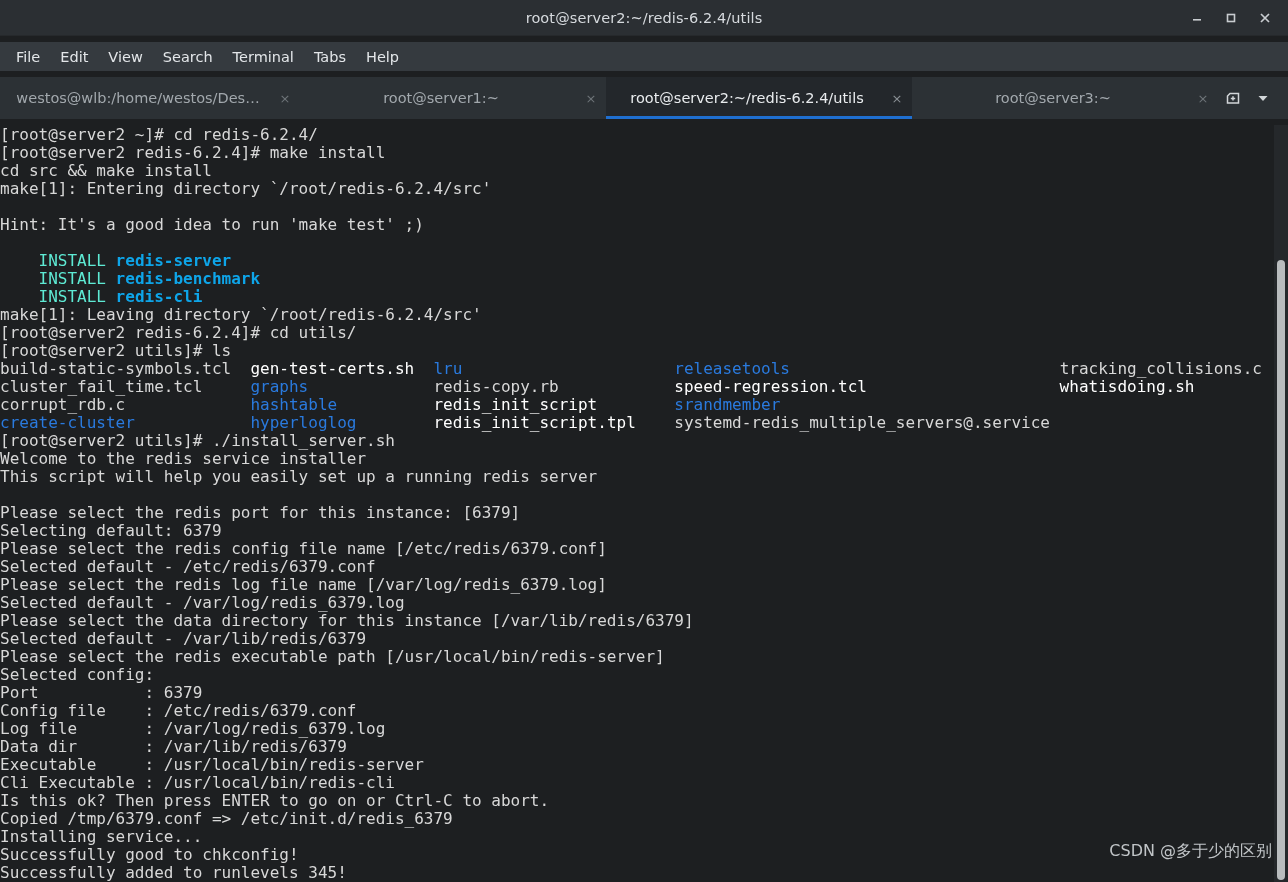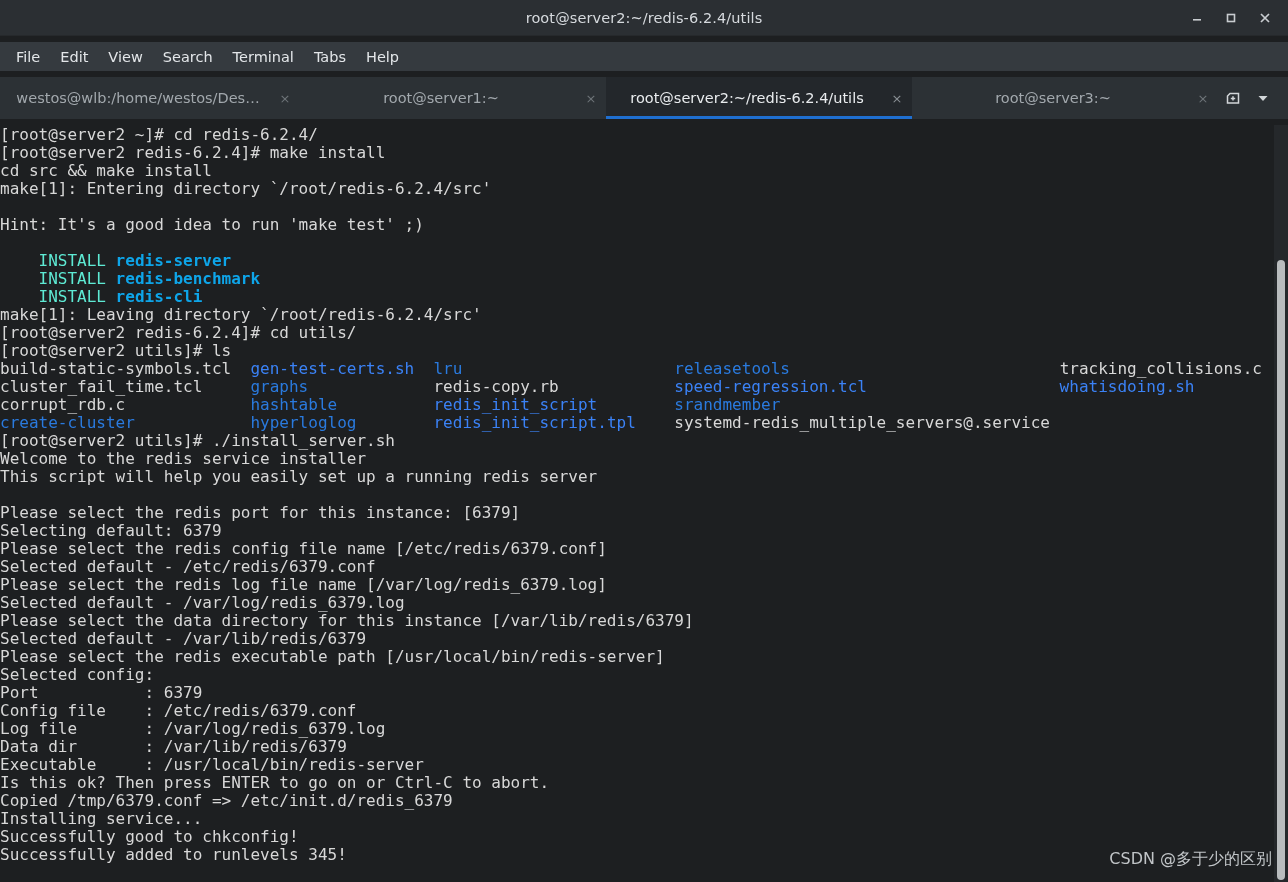--- a/index.html
+++ b/index.html
@@ -140,21 +140,21 @@
   }
   .term-line {
     font-family: "DejaVu Sans Mono", "Liberation Mono", monospace;
     font-size: 16px;
     line-height: 18px;
     height: 18px;
     color: #d8d8d8;
     white-space: pre;
     letter-spacing: 0px;
   }
-  .c-green  { color: #3b82f6; }
+  .c-green  { color: #ffffff; }
   .c-blue   { color: #2a7ade; }
   .c-iblue  { color: #5eead4; }
   .c-bold   { color: #0ea5e9; font-weight: bold; }
 
   
   .scroll-track {
     position: absolute;
     top: 0; right: 0;
     width: 14px; height: 100%;
     background: #25282b;
@@ -163,21 +163,21 @@
     position: absolute;
     left: 3px;
     width: 8px;
     background: #b9bcbe;
     border-radius: 4px;
   }
 
   
   .watermark {
     position: absolute;
-    right: 16px; bottom: 12px;
+    right: 16px; bottom: 20px;
     color: #cfd3d6;
     font-size: 16px;
     font-family: "DejaVu Sans", "Liberation Sans", sans-serif;
     opacity: 0.92;
     white-space: nowrap;
   }
 </style>
 </head>
 <body>
 
@@ -278,20 +278,21 @@
         <div class="term-line"><span>Selected default - /var/log/redis_6379.log</span></div>
         <div class="term-line"><span>Please select the data directory for this instance [/var/lib/redis/6379]</span></div>
         <div class="term-line"><span>Selected default - /var/lib/redis/6379</span></div>
         <div class="term-line"><span>Please select the redis executable path [/usr/local/bin/redis-server]</span></div>
         <div class="term-line"><span>Selected config:</span></div>
         <div class="term-line"><span>Port           : 6379</span></div>
         <div class="term-line"><span>Config file    : /etc/redis/6379.conf</span></div>
         <div class="term-line"><span>Log file       : /var/log/redis_6379.log</span></div>
         <div class="term-line"><span>Data dir       : /var/lib/redis/6379</span></div>
         <div class="term-line"><span>Executable     : /usr/local/bin/redis-server</span></div>
+        <div class="term-line"><span>Cli Executable : /usr/local/bin/redis-cli</span></div>
         <div class="term-line"><span>Is this ok? Then press ENTER to go on or Ctrl-C to abort.</span></div>
         <div class="term-line"><span>Copied /tmp/6379.conf =&gt; /etc/init.d/redis_6379</span></div>
         <div class="term-line"><span>Installing service...</span></div>
         <div class="term-line"><span>Successfully good to chkconfig!</span></div>
         <div class="term-line"><span>Successfully added to runlevels 345!</span></div>
       </div>
     <div class="scroll-track">
       <div class="scroll-thumb" id="scroll-thumb" style="top: 135px; height: 620px;"></div>
     </div>
     <div class="watermark">CSDN @多于少的区别</div>

